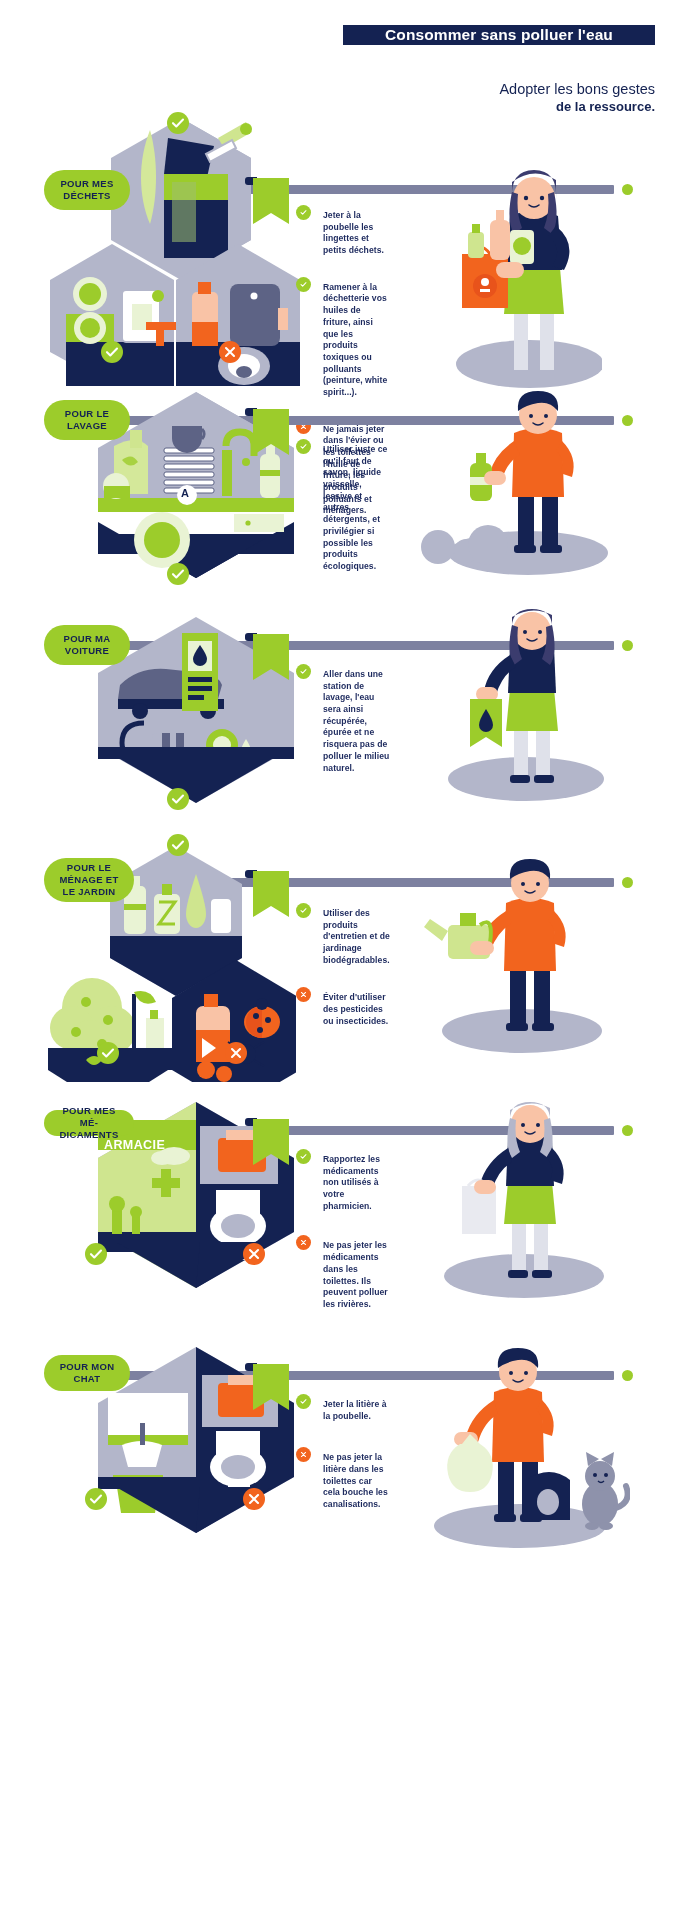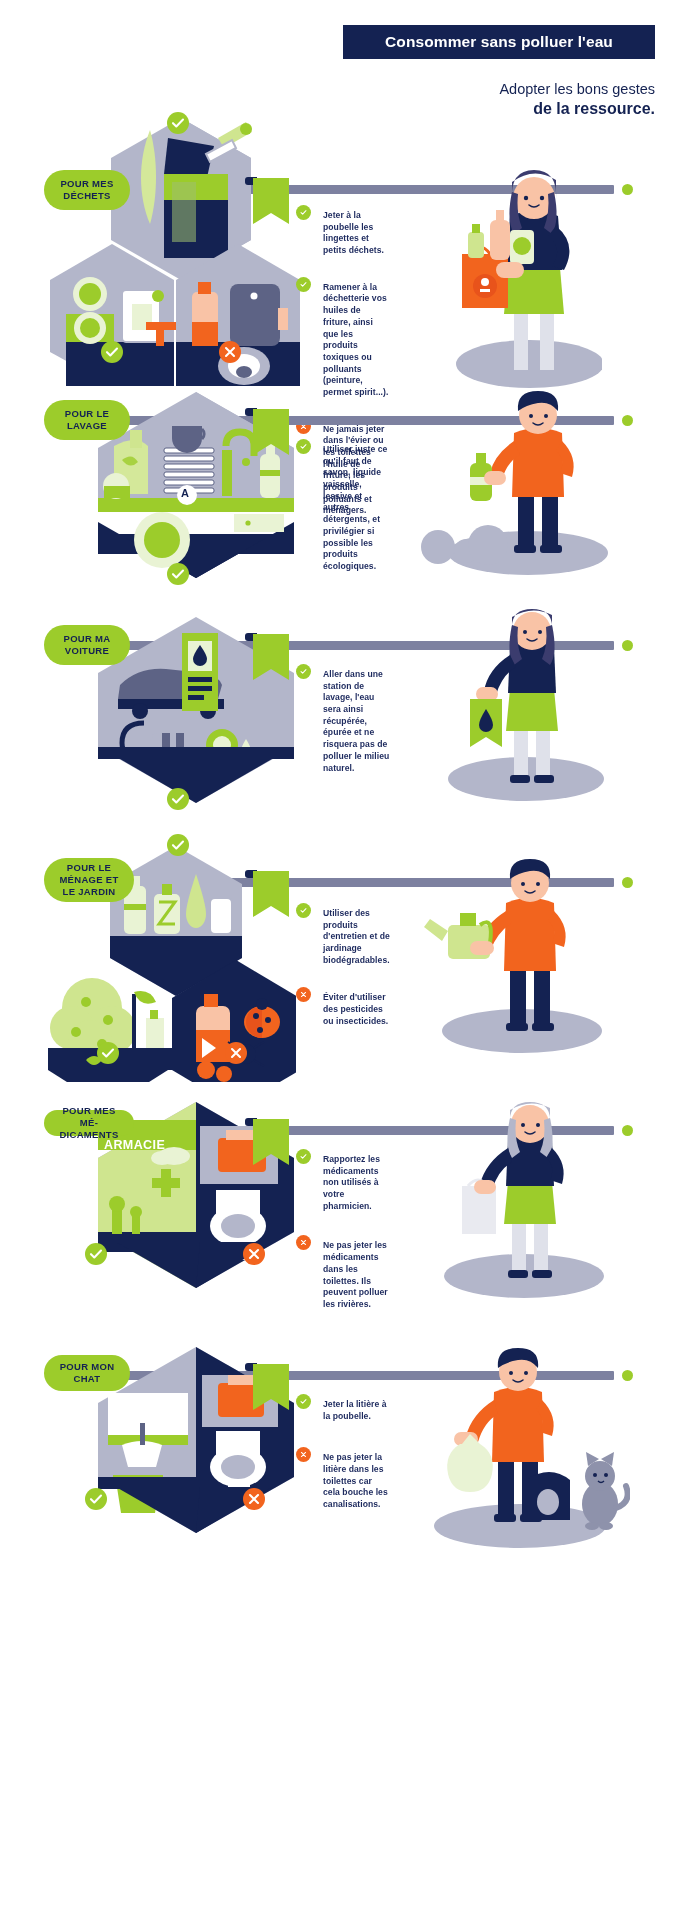--- a/index.html
+++ b/index.html
@@ -5,33 +5,33 @@
   html,body{margin:0;padding:0;background:#ffffff;}
   body{
     width:681px;height:1912px;position:relative;overflow:hidden;
     font-family:"Liberation Sans","DejaVu Sans",sans-serif;
     color:#17255c;
   }
   .page{position:relative;width:681px;height:1912px;background:#fff;}
 
   
   .title-bar{
-    position:absolute;left:343px;top:25px;width:312px;height:34px;
+    position:absolute;left:343px;top:25px;width:312px;height:20px;
     background:#142252;display:flex;align-items:center;justify-content:center;
   }
   .title-bar span{
     color:#fff;font-size:15.5px;font-weight:700;letter-spacing:.1px;
   }
   .subtitle{
     position:absolute;left:300px;top:80px;width:355px;text-align:right;
     line-height:1.28;
   }
   .subtitle .l1{display:block;font-size:14.5px;font-weight:400;color:#142252;}
   .subtitle .l2{display:block;font-size:13px;font-weight:700;color:#142252;}
-  .subtitle .l3{display:block;font-size:16px;font-weight:700;color:#142252;}
+  .subtitle .l3{display:block;font-size:13px;font-weight:700;color:#142252;}
 
   
   .section{position:absolute;left:0;width:681px;}
   .rail{
     position:absolute;left:104px;height:9px;background:#7d81a0;border-radius:1px;
   }
   .rail-dot{
     position:absolute;width:11px;height:11px;border-radius:50%;background:#9ccc2b;
   }
   .pill{
@@ -210,21 +210,21 @@
             </svg>
         </span>
         <p>Jeter à la poubelle les lingettes et petits déchets.</p>
       </div>
       <div class="bullet" style="margin-top:6px;">
         <span class="badge ok">
           <svg viewBox="0 0 22 22">
               <path d="M5 11.2 L9 15 L17 6.6" stroke="#fff" stroke-width="2.6" fill="none" stroke-linecap="round" stroke-linejoin="round"></path>
             </svg>
         </span>
-        <p>Ramener à la déchetterie vos huiles de friture, ainsi que les produits toxiques ou polluants (peinture, permet spirit...).</p>
+        <p>Ramener à la déchetterie vos huiles de friture, ainsi que les produits toxiques ou polluants (peinture, white spirit...).</p>
       </div>
       <div class="bullet" style="margin-top:6px;">
         <span class="badge no">
           <svg viewBox="0 0 22 22">
               <path d="M6 6 L16 16 M16 6 L6 16" stroke="#fff" stroke-width="2.6" stroke-linecap="round"></path>
             </svg>
         </span>
         <p>Ne jamais jeter dans l'évier ou les toilettes l'huile de friture, les produits polluants et ménagers.</p>
       </div>
     </div>

